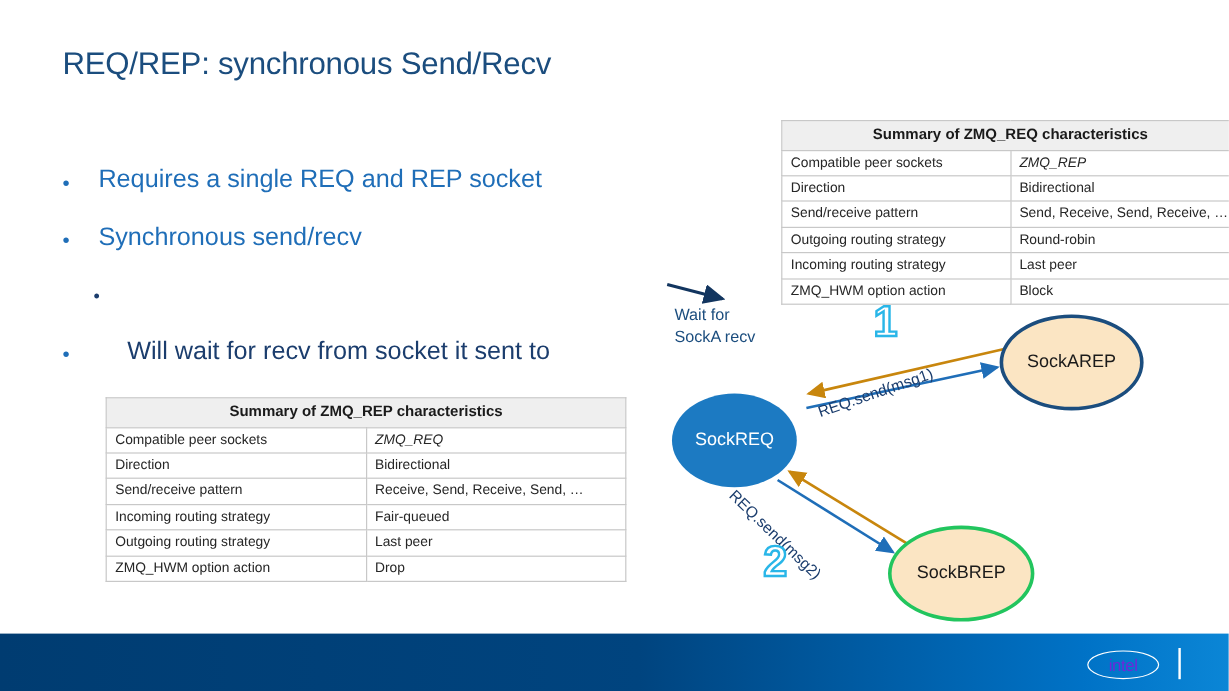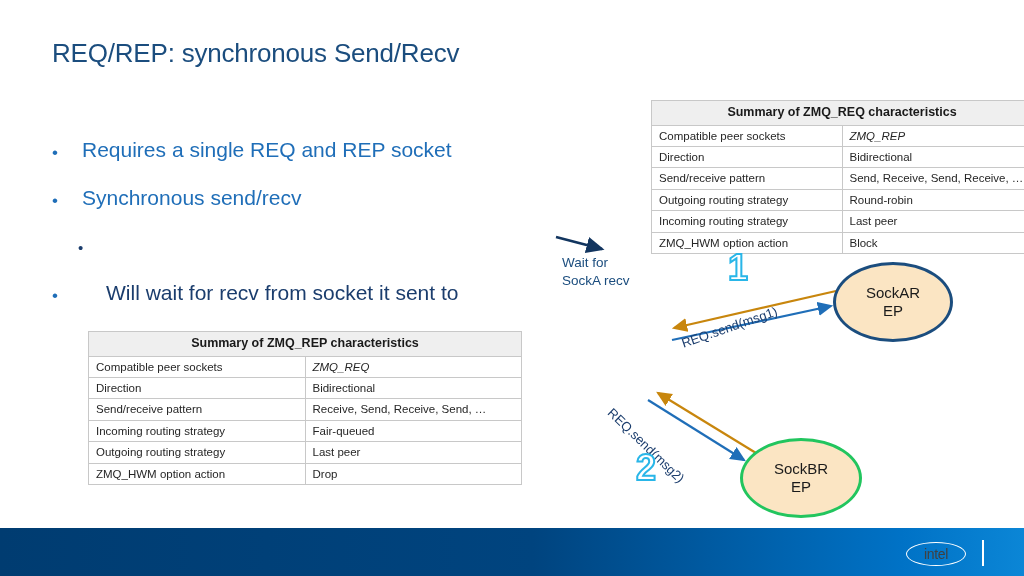--- a/index.html
+++ b/index.html
@@ -94,21 +94,20 @@
     left: 548px;
     top: 228px;
     width: 476px;
     height: 292px;
   }
   #diagram svg { position: absolute; left: 0; top: 0; }
 
   .node-ellipse {
     position: absolute;
     display: flex;
-    flex-direction: column;
     align-items: center;
     justify-content: center;
     border-radius: 50%;
     text-align: center;
     line-height: 1.18;
   }
   #node-sockreq {
     left: 12px; top: 100px;
     width: 104px; height: 78px;
     background: #1c7ac2;
@@ -180,21 +179,21 @@
     background: linear-gradient(to right, #003c71 0%, #00447f 52%, #0072c6 88%, #0b86d6 100%);
   }
   #intel-logo {
     position: absolute;
     right: 58px;
     top: 542px;
     width: 58px;
     height: 22px;
     border: 1.6px solid #ffffff;
     border-radius: 50%;
-    color: #404040;
+    color: #6d28d9;
     font-size: 14px;
     display: flex;
     align-items: center;
     justify-content: center;
     letter-spacing: -0.3px;
   }
   #intel-divider {
     position: absolute;
     right: 40px;
     top: 540px;
@@ -310,20 +309,24 @@
     <line x1="288" y1="63" x2="126" y2="100" stroke="#c8860d" stroke-width="2.2" marker-end="url(#ah-orange)"></line>
 
     <line x1="100" y1="172" x2="196" y2="232" stroke="#1f6eb8" stroke-width="2.2" marker-end="url(#ah-blue)"></line>
 
     <line x1="208" y1="225" x2="110" y2="165" stroke="#c8860d" stroke-width="2.2" marker-end="url(#ah-orange)"></line>
   </svg>
 
   <div id="wait-label">Wait for
 SockA recv</div>
 
+  <div class="node-ellipse" id="node-sockreq">
+    <span>Sock</span>
+    <span>REQ</span>
+  </div>
 
   <div class="node-ellipse" id="node-sockar">
     <span>SockAR</span>
     <span>EP</span>
   </div>
 
   <div class="node-ellipse" id="node-sockbr">
     <span>SockBR</span>
     <span>EP</span>
   </div>

